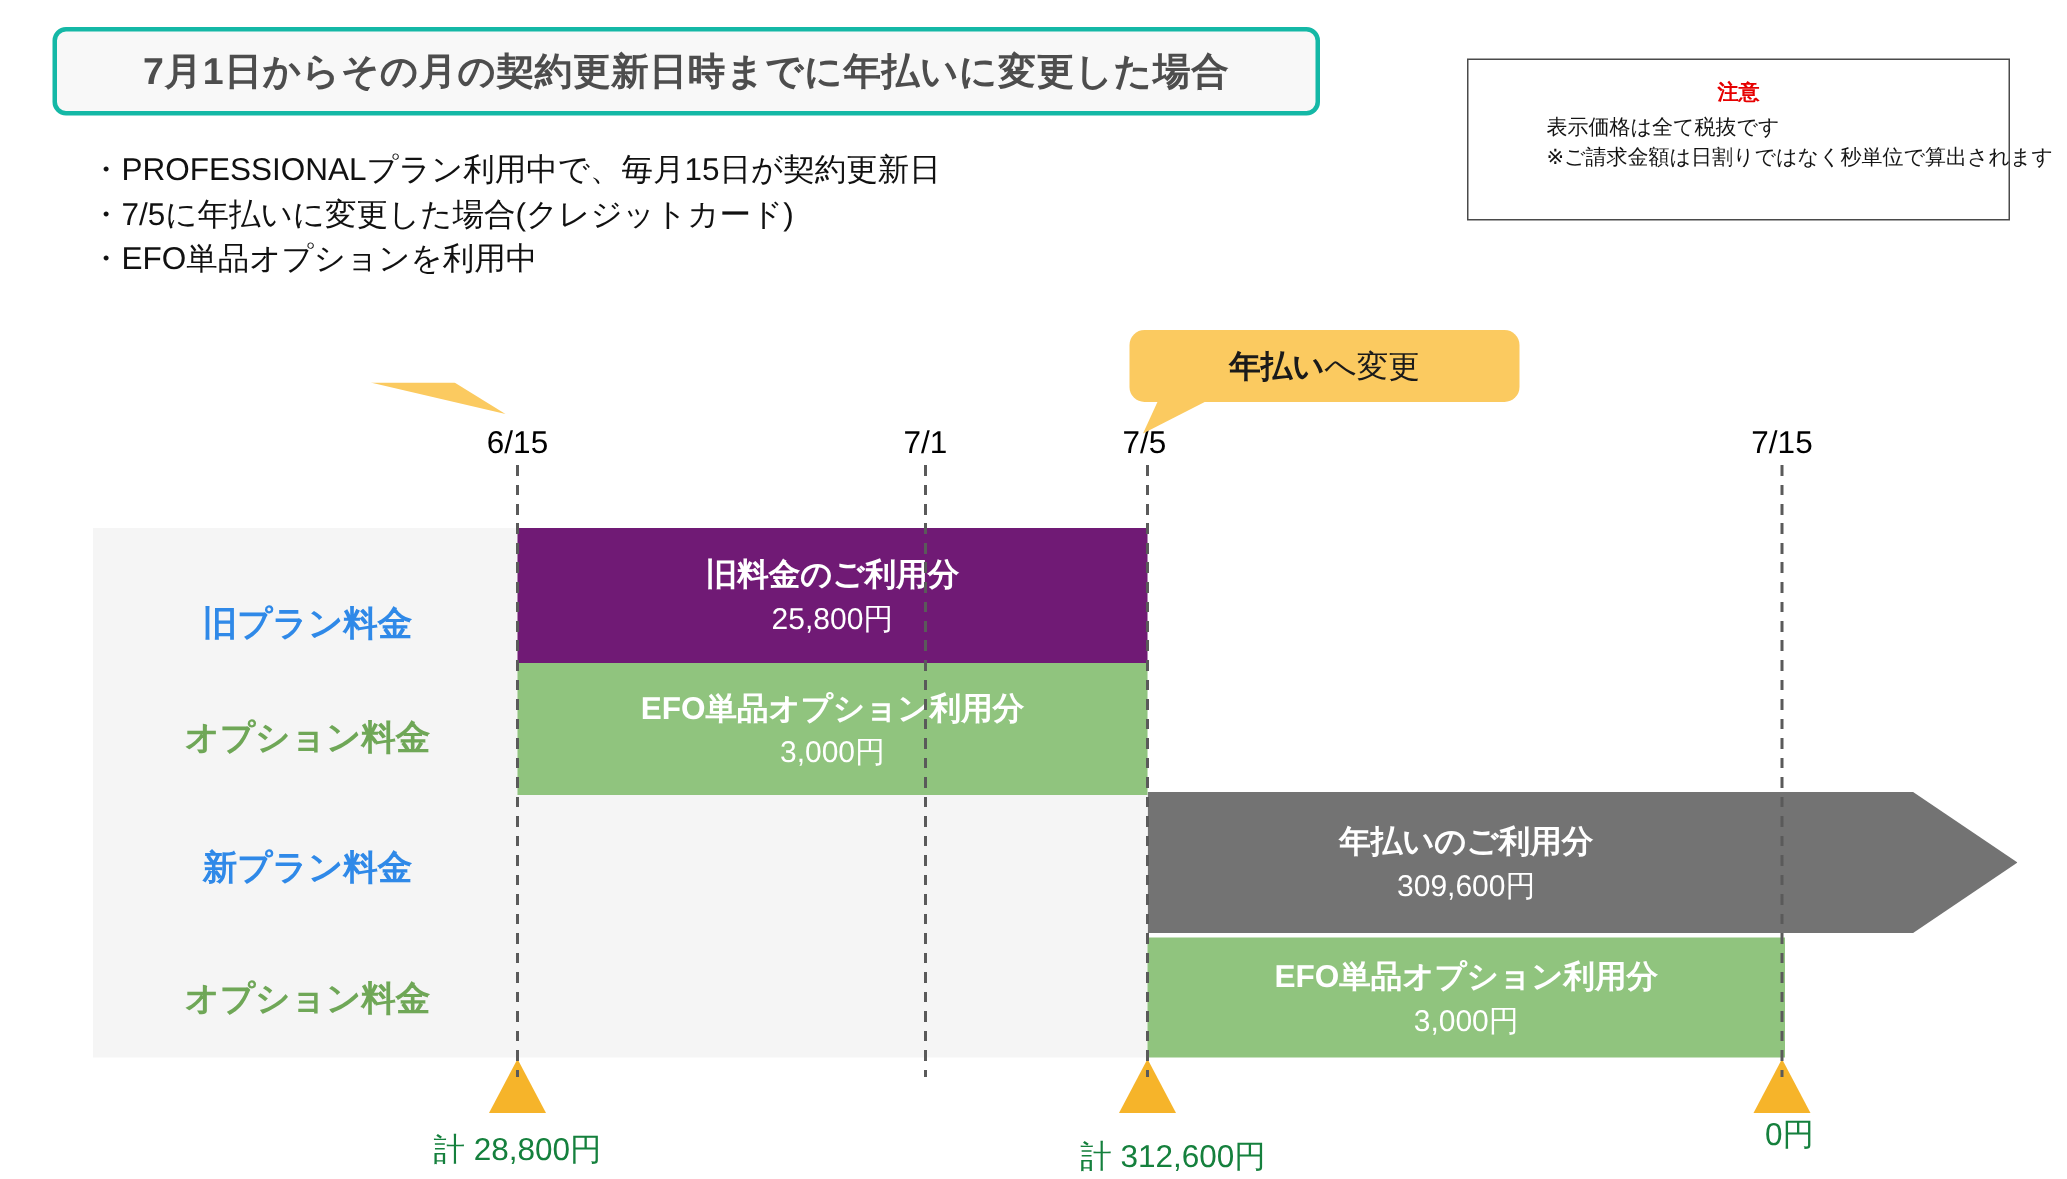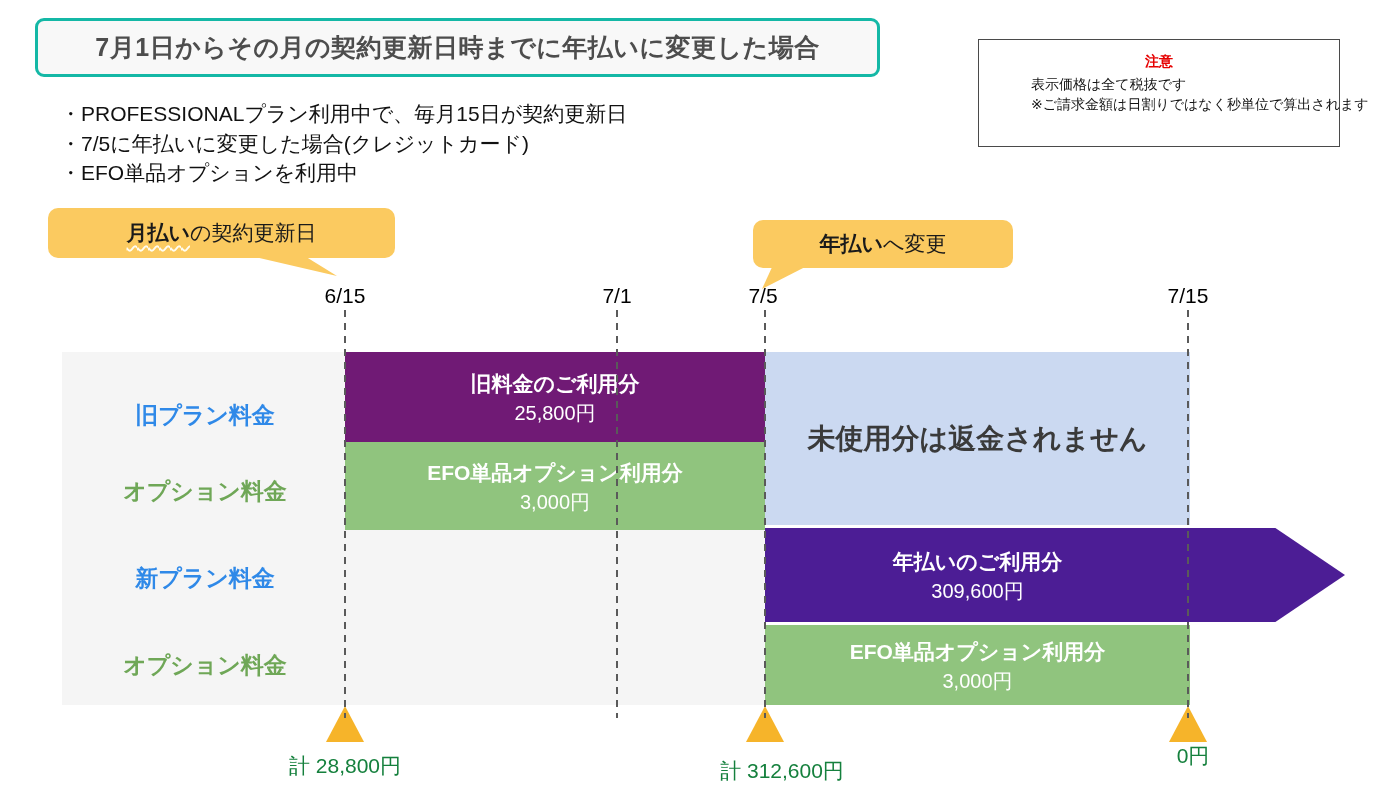--- a/index.html
+++ b/index.html
@@ -51,21 +51,21 @@
   .bar-efo-top { left:345px; top:442px; width:420px; height:88px; background:#90c47e; }
 
   .no-refund-box {
     position:absolute; left:765px; top:352px; width:425px; height:173px;
     background:#cbd9f1; display:flex; align-items:center; justify-content:center;
     font-size:28px; font-weight:bold; color:#3a3a3a; z-index:1;
   }
 
   .bar-arrow {
     position:absolute; left:765px; top:528px; width:580px; height:94px;
-    background:#4c1d95; z-index:1;
+    background:#737373; z-index:1;
     clip-path:polygon(0 0, 88% 0, 100% 50%, 88% 100%, 0 100%);
   }
   .arrow-inner { position:absolute; left:0; top:0; width:425px; height:100%; display:flex; flex-direction:column; align-items:center; justify-content:center; text-align:center; color:#fff; }
 
   .bar-efo-bottom { left:765px; top:625px; width:425px; height:80px; background:#90c47e; }
 
   .vline {
     position:absolute; top:310px; width:2px; height:408px; z-index:6;
     background:repeating-linear-gradient(to bottom, #5a5a5a 0 7px, transparent 7px 13px);
   }
@@ -92,23 +92,20 @@
     <div class="note-line">表示価格は全て税抜です</div>
     <div class="note-line">※ご請求金額は日割りではなく秒単位で算出されます</div>
   </div>
 
   <div class="bullets">
     <div class="bullet">・PROFESSIONALプラン利用中で、毎月15日が契約更新日</div>
     <div class="bullet">・7/5に年払いに変更した場合(クレジットカード)</div>
     <div class="bullet">・EFO単品オプションを利用中</div>
   </div>
 
-  <div class="callout callout-monthly">
-    <span><span class="hl hl-wavy">月払い</span><span>の契約更新日</span></span>
-  </div>
   <svg class="tail" style="left:240px; top:255px;" width="105" height="25">
     <polygon points="7,0 97,21 63,0" fill="#fbca60"></polygon>
   </svg>
 
   <div class="callout callout-yearly">
     <span><span class="hl">年払い</span><span>へ変更</span></span>
   </div>
   <svg class="tail" style="left:753px; top:265px;" width="62" height="27">
     <polygon points="20,0 9,24 56,0" fill="#fbca60"></polygon>
   </svg>
@@ -128,23 +125,20 @@
   <div class="bar bar-old">
     <div class="bar-title">旧料金のご利用分</div>
     <div class="bar-amount">25,800円</div>
   </div>
 
   <div class="bar bar-efo-top">
     <div class="bar-title">EFO単品オプション利用分</div>
     <div class="bar-amount">3,000円</div>
   </div>
 
-  <div class="no-refund-box">
-    <span>未使用分は返金されません</span>
-  </div>
 
   <div class="bar-arrow">
     <div class="arrow-inner">
       <div class="bar-title">年払いのご利用分</div>
       <div class="bar-amount">309,600円</div>
     </div>
   </div>
 
   <div class="bar bar-efo-bottom">
     <div class="bar-title">EFO単品オプション利用分</div>

